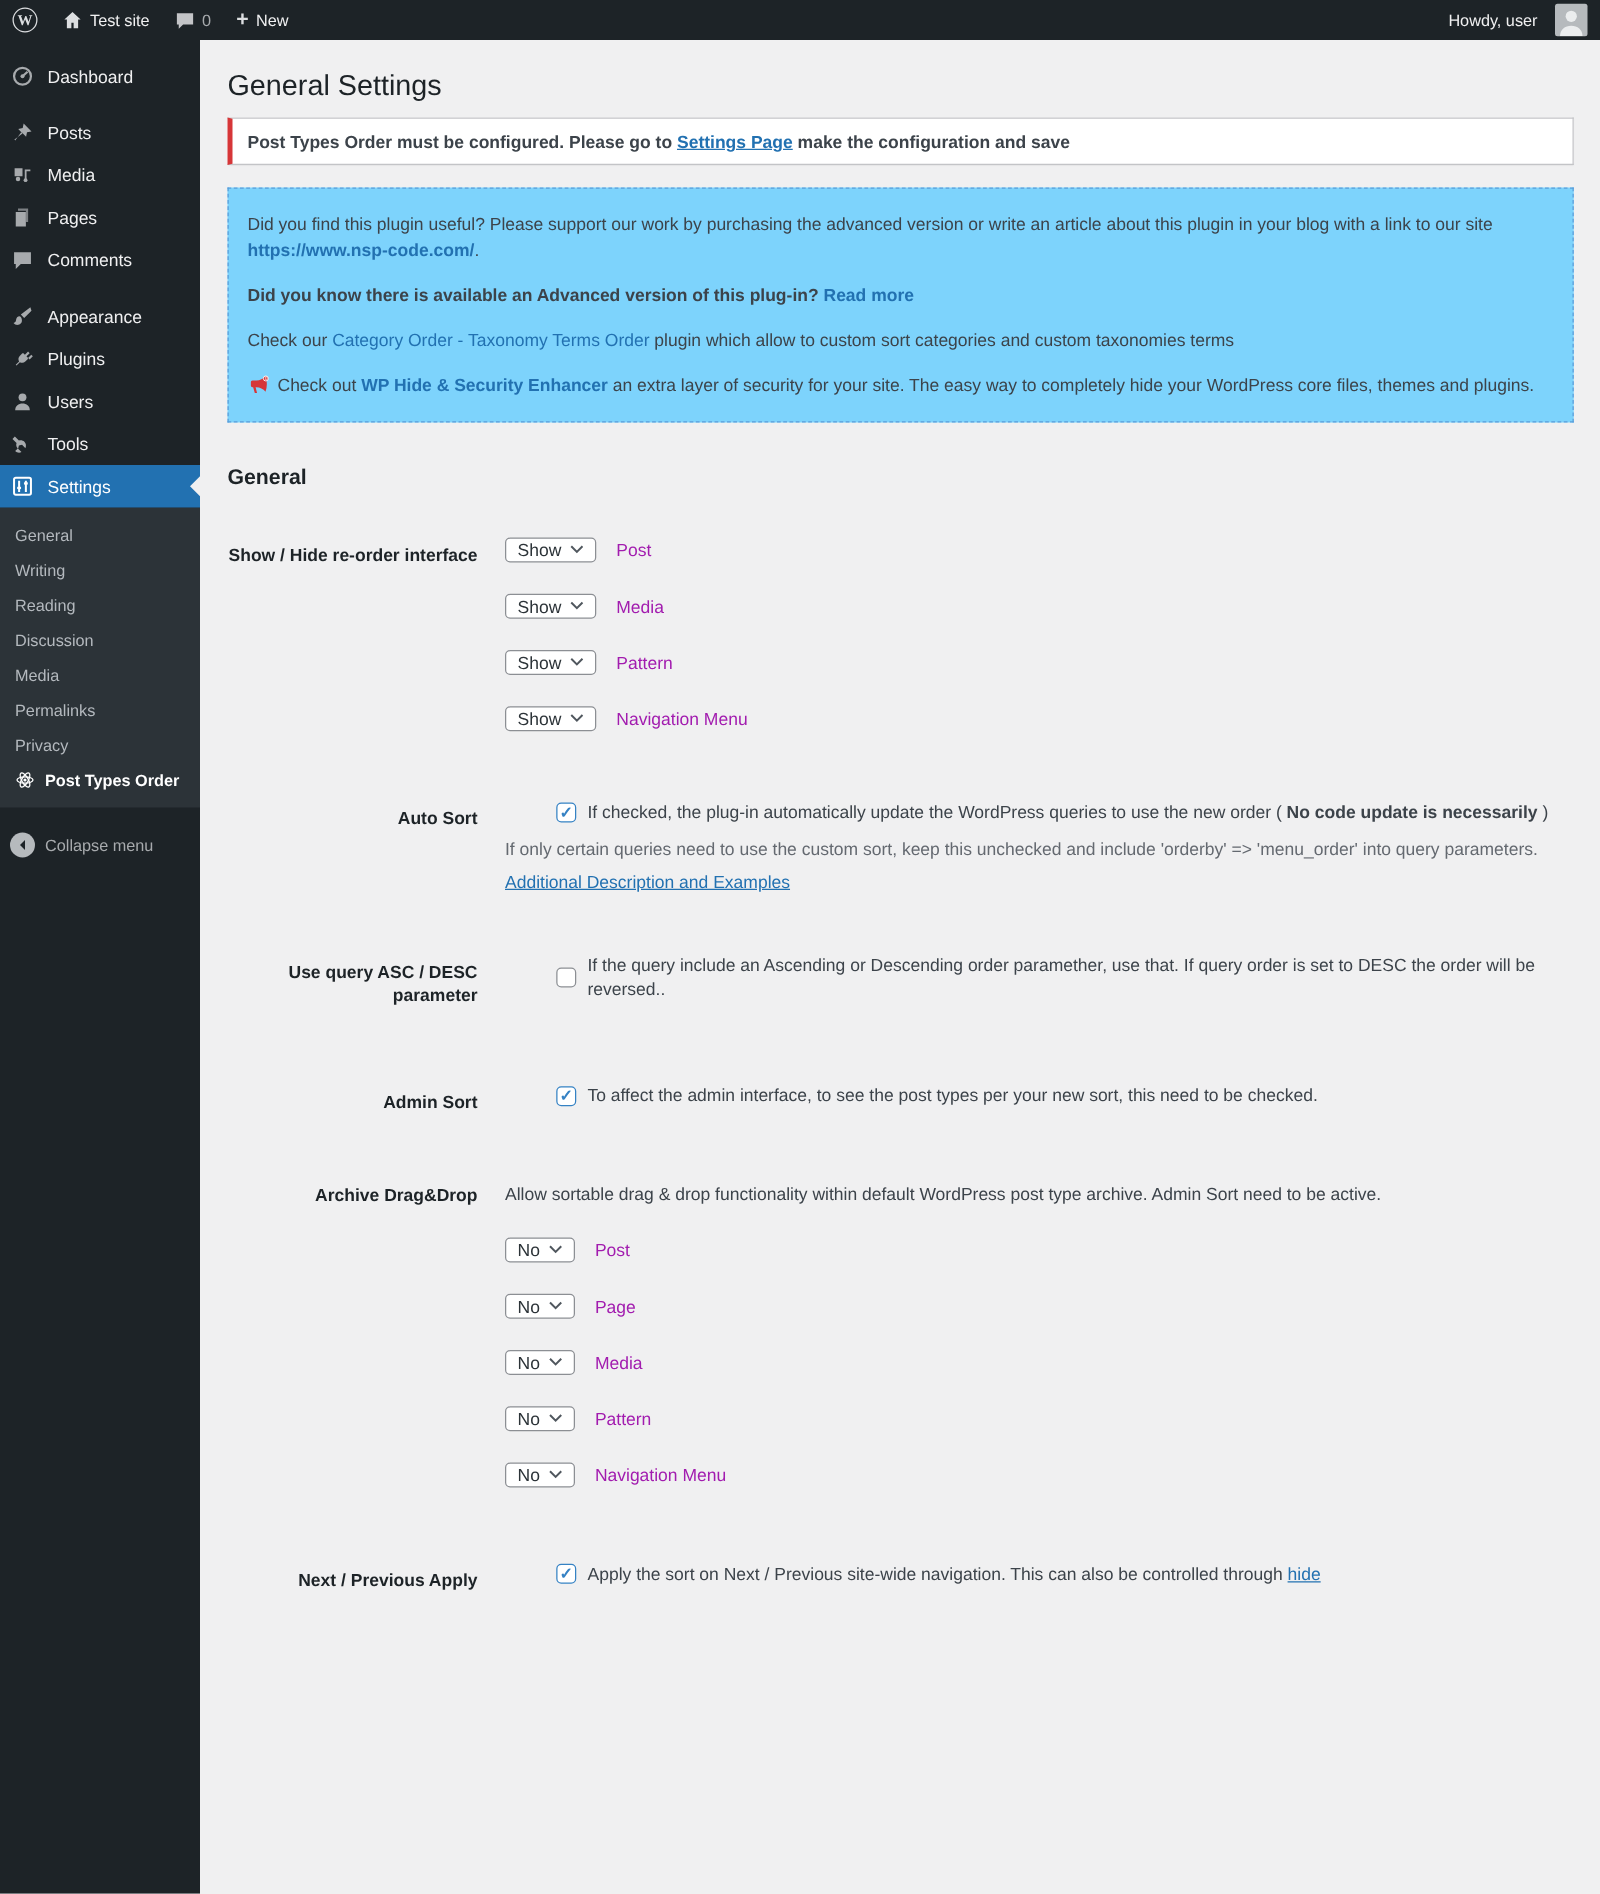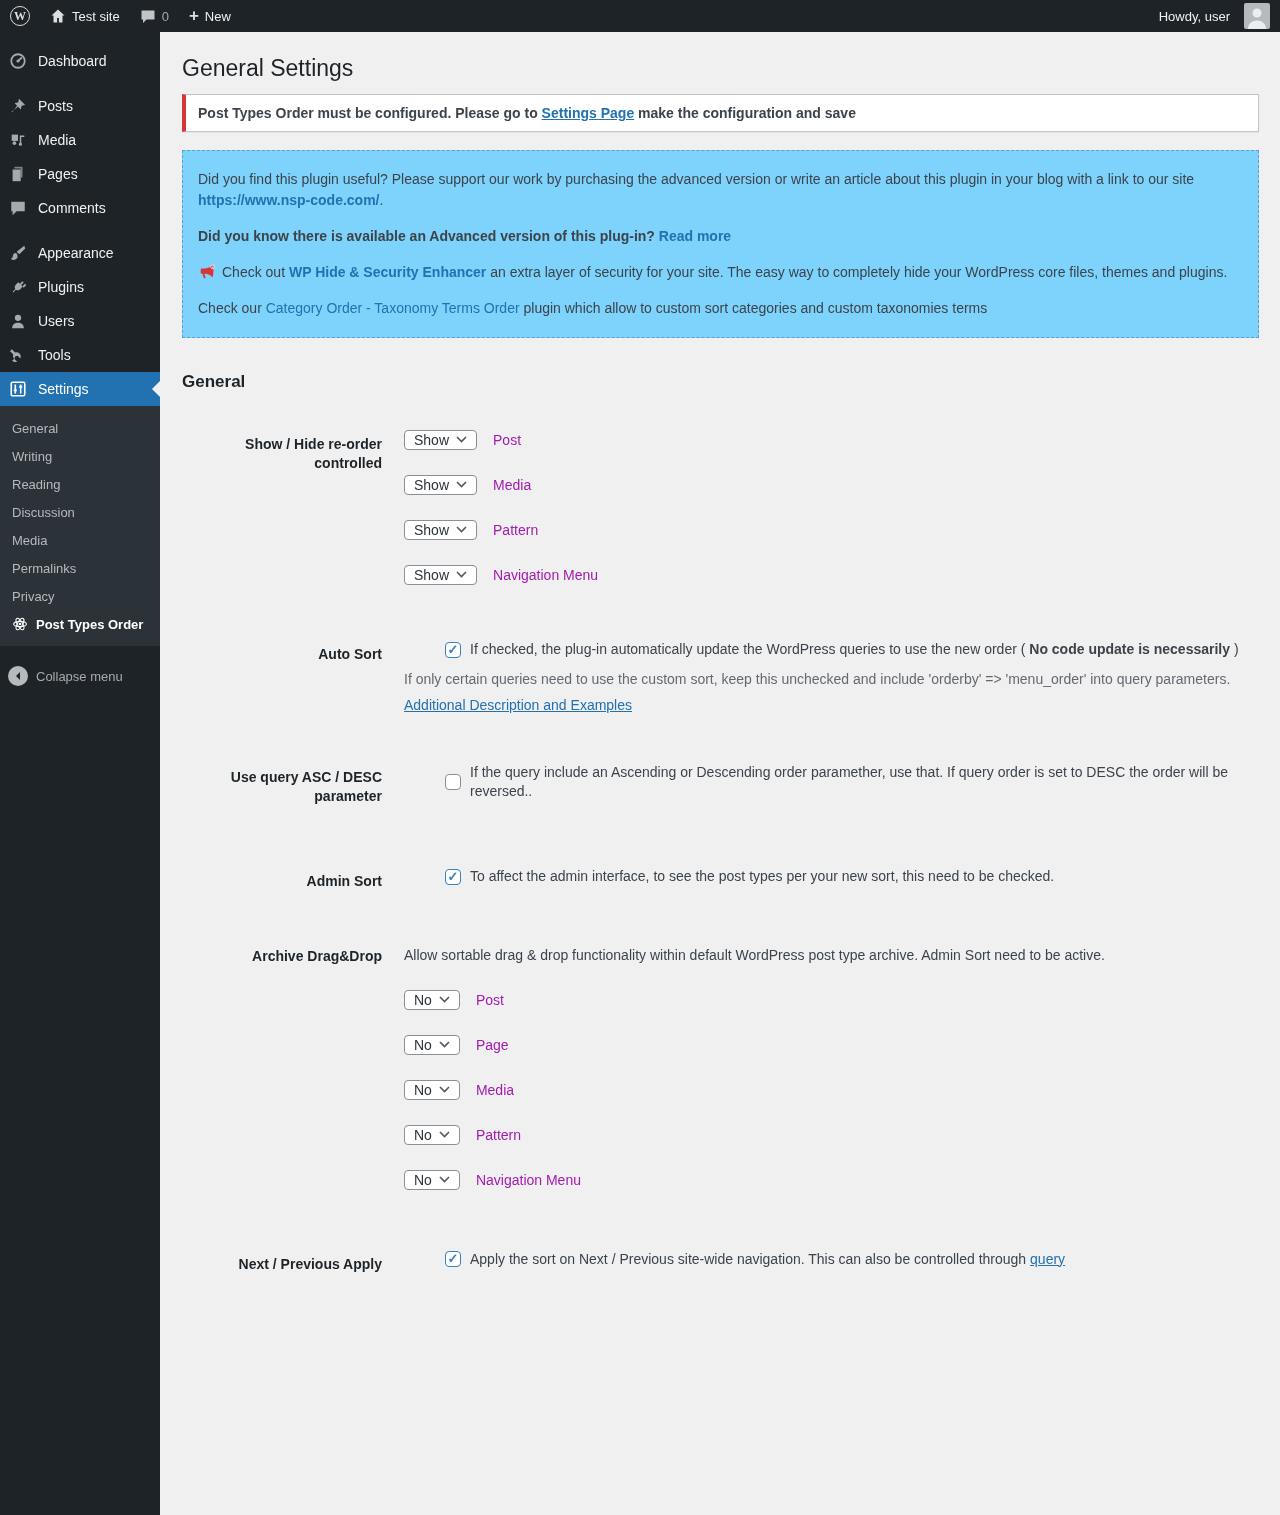--- a/index.html
+++ b/index.html
@@ -310,39 +310,39 @@
 
     <div class="promo-box">
       <p>
         <span>Did you find this plugin useful? Please support our work by purchasing the advanced version or write an article about this plugin in your blog with a link to our site </span><a class="b" href="#">https://www.nsp-code.com/</a><span>.</span>
       </p>
       <p>
         <span class="b">Did you know there is available an Advanced version of this plug-in?</span>
         <a class="b" href="#">Read more</a>
       </p>
       <p>
+        <span>Check our </span><a href="#">Category Order - Taxonomy Terms Order</a><span> plugin which allow to custom sort categories and custom taxonomies terms</span>
+      </p>
+      <p>
         <span class="megaphone">
           <svg width="18" height="18" viewBox="0 0 20 20">
               <path d="M16 2c-2 2.5-5 4-8 4H4.5C3.5 6 3 6.8 3 7.5v3c0 .7.5 1.5 1.5 1.5H5l1.5 5h2l-1.3-5H8c3 0 6 1.5 8 4 .8-2.2 1.2-4.6 1.2-7S16.8 4.2 16 2z" fill="#d63638"></path>
               <circle cx="16.3" cy="4.2" r="2.2" fill="#d63638" stroke="#fff" stroke-width=".8"></circle>
               <text x="15.4" y="5.6" font-size="4.5" fill="#fff" font-family="Liberation Sans">0</text>
             </svg>
         </span><span>Check out </span><a class="b" href="#">WP Hide &amp; Security Enhancer</a><span> an extra layer of security for your site. The easy way to completely hide your WordPress core files, themes and plugins.</span>
       </p>
-      <p>
-        <span>Check our </span><a href="#">Category Order - Taxonomy Terms Order</a><span> plugin which allow to custom sort categories and custom taxonomies terms</span>
-      </p>
     </div>
 
     <h3 class="section-heading">General</h3>
 
     <div class="form-table">
 
       <div class="form-row row-gap-55">
-        <div class="th">Show / Hide re-order controlled</div>
+        <div class="th">Show / Hide re-order interface</div>
         <div class="td">
           <div class="select-line">
             <span class="wp-select">
               <span>Show</span>
               <svg width="11" height="7" viewBox="0 0 11 7">
                   <path d="M1 1l4.5 4.5L10 1" fill="none" stroke="#50575e" stroke-width="1.6"></path>
                 </svg>
             </span>
             <span class="select-label">Post</span>
           </div>
@@ -459,20 +459,20 @@
             <span class="select-label">Navigation Menu</span>
           </div>
         </div>
       </div>
 
       <div class="form-row row-gap-45">
         <div class="th">Next / Previous Apply</div>
         <div class="td">
           <div class="check-line">
             <span class="checkbox checked"></span>
-            <span><span>Apply the sort on Next / Previous site-wide navigation. This can also be controlled through </span><a href="#" class="plain-link">query</a></span>
+            <span><span>Apply the sort on Next / Previous site-wide navigation. This can also be controlled through </span><a href="#" class="plain-link">hide</a></span>
           </div>
         </div>
       </div>
     </div>
 
   </div>
 </div>
 
 </body></html>

